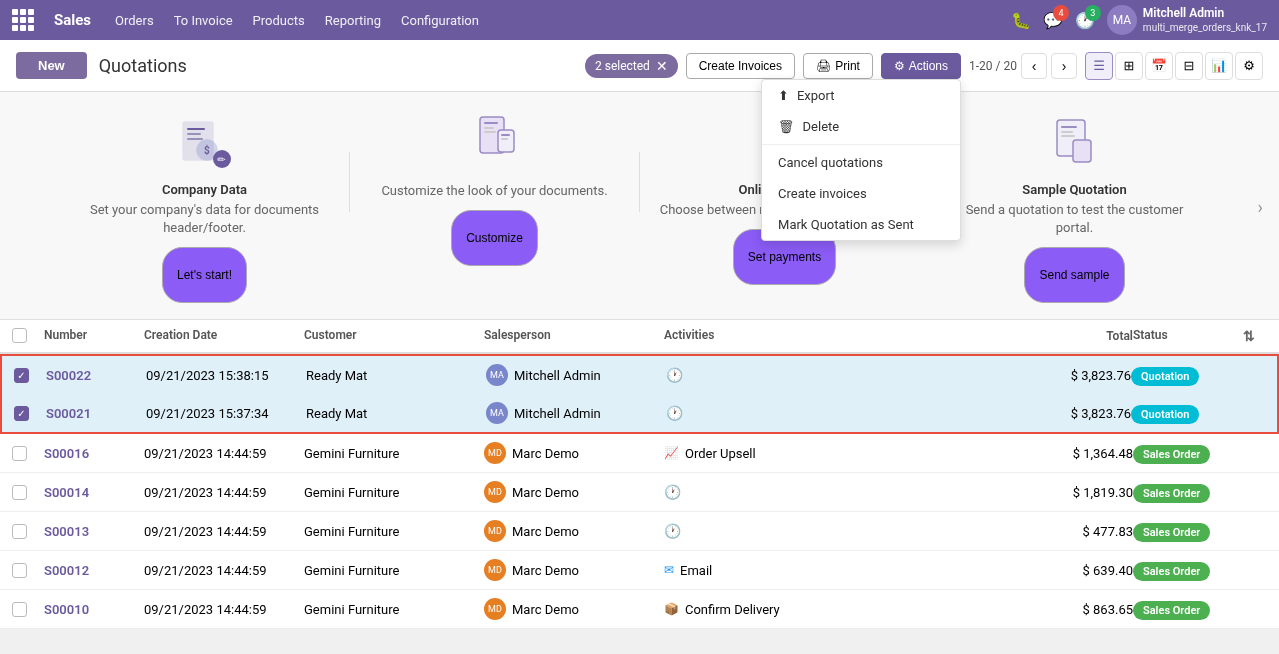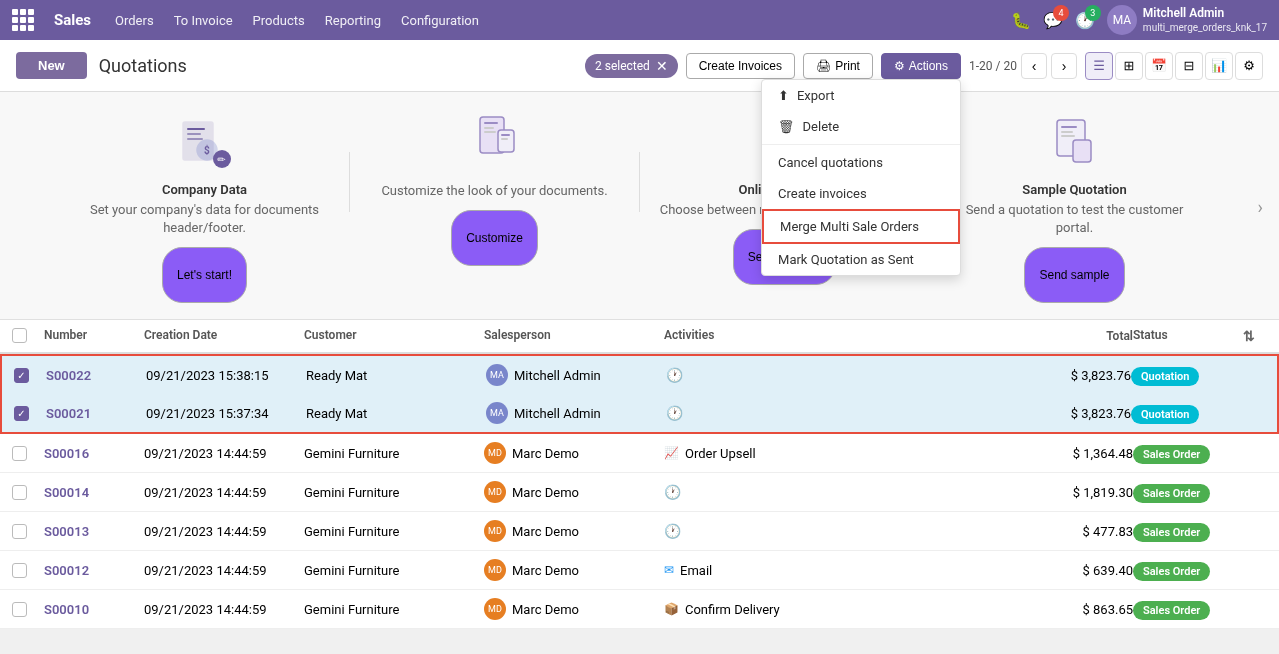--- a/index.html
+++ b/index.html
@@ -313,23 +313,20 @@
           <span>🗑</span>
           <span>Delete</span>
         </div>
         <div class="dropdown-divider"></div>
         <div class="dropdown-item">
           <span>Cancel quotations</span>
         </div>
         <div class="dropdown-item">
           <span>Create invoices</span>
         </div>
-        <div class="dropdown-item highlighted" style="border: 2px solid #e74c3c; background: white;">
-          <span>Merge Multi Sale Orders</span>
-        </div>
         <div class="dropdown-item">
           <span>Mark Quotation as Sent</span>
         </div>
       </div>
     </div>
 
     <div class="pagination">
       <span>1-20 / 20</span>
       <button class="pg-btn">‹</button>
       <button class="pg-btn">›</button>

